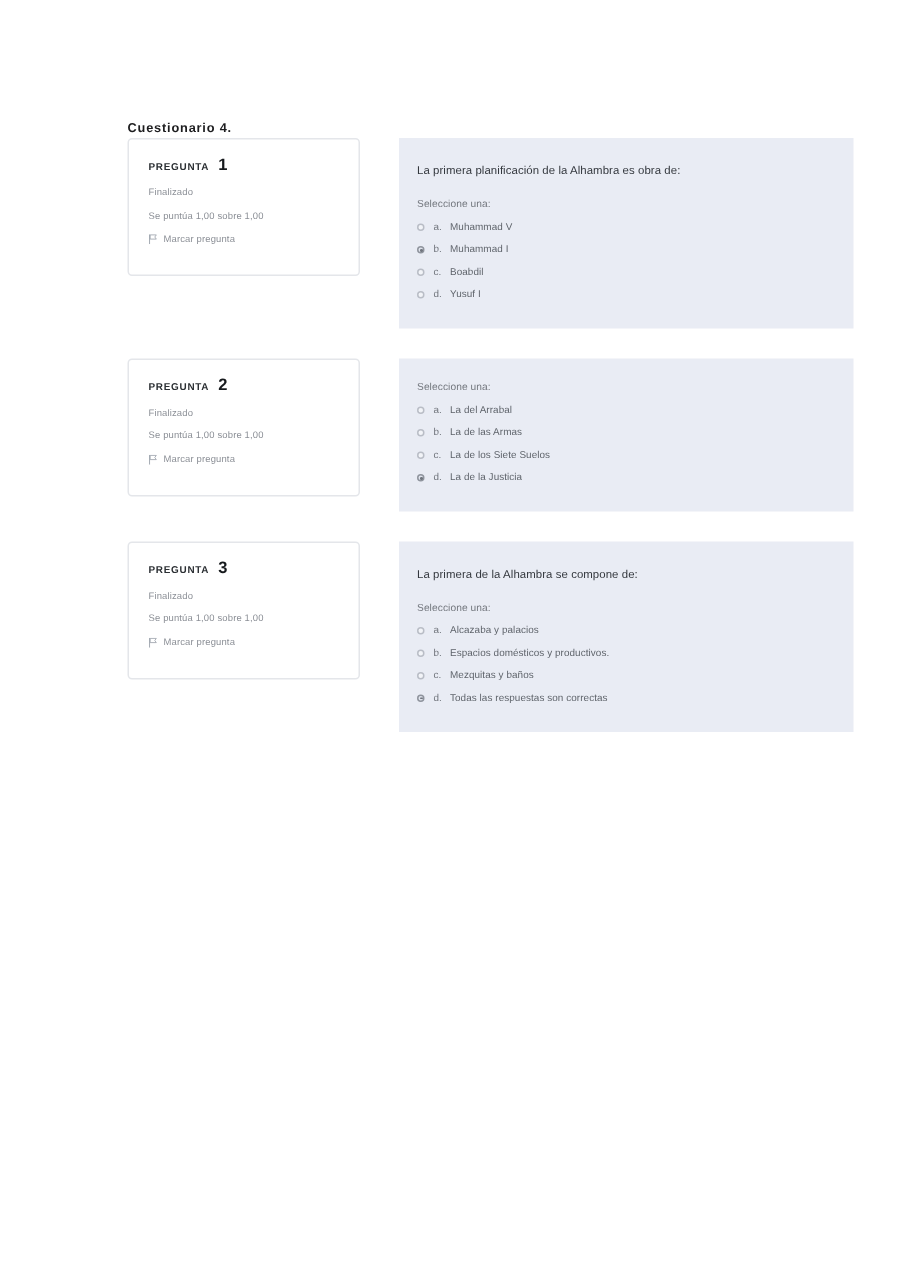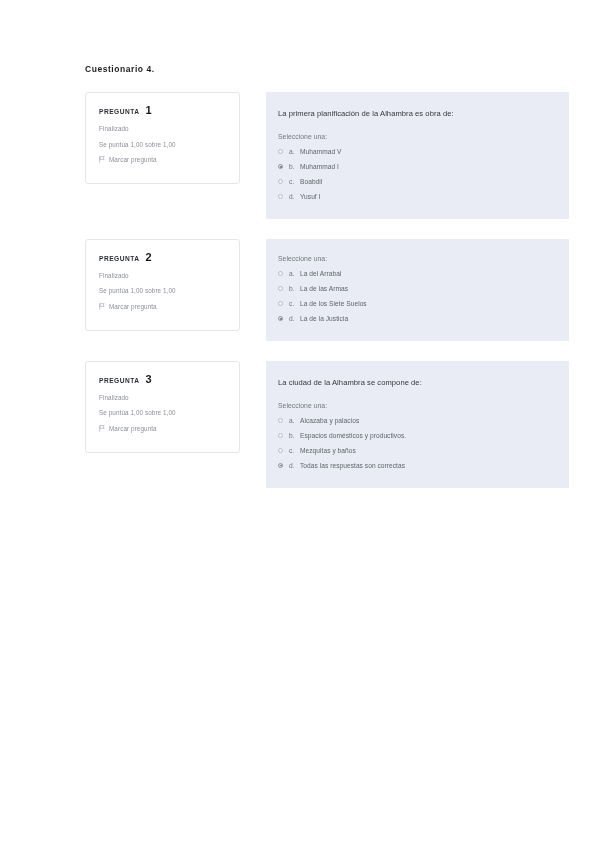--- a/index.html
+++ b/index.html
@@ -19,21 +19,21 @@
     position: absolute;
     left: 0; top: 0;
     width: 599px;
     height: 848px;
     background: #ffffff;
     overflow: hidden;
   }
   .page-title {
     position: absolute;
     left: 85px;
-    top: 64px;
+    top: 80px;
     font-size: 8.5px;
     font-weight: bold;
     letter-spacing: 0.55px;
     color: #1d1d1f;
     white-space: nowrap;
   }
   .quiz-body {
     position: absolute;
     left: 85px;
     top: 92px;
@@ -279,21 +279,21 @@
           <span class="flag-icon">
             <svg width="6" height="7" viewBox="0 0 6 7">
                 <path d="M0.7 0.3 L0.7 6.7" stroke="#9aa0aa" stroke-width="0.6" fill="none"></path>
                 <path d="M1.1 0.6 L5.2 0.6 L4.2 2.0 L5.2 3.4 L1.1 3.4 Z" stroke="#9aa0aa" stroke-width="0.55" fill="none"></path>
               </svg>
           </span>
           <span class="flag-label">Marcar pregunta</span>
         </div>
       </div>
       <div class="answer-panel">
-        <div class="q-text">La ciudad de la Alhambra se compone de:</div>
+        <div class="q-text">La primera de la Alhambra se compone de:</div>
         <div class="select-label">Seleccione una:</div>
         <ul class="option-list">
           <li class="option-row">
             <span class="radio"></span>
             <span class="option-key">a.</span>
             <span class="option-text">Alcazaba y palacios</span>
           </li>
           <li class="option-row">
             <span class="radio"></span>
             <span class="option-key">b.</span>

